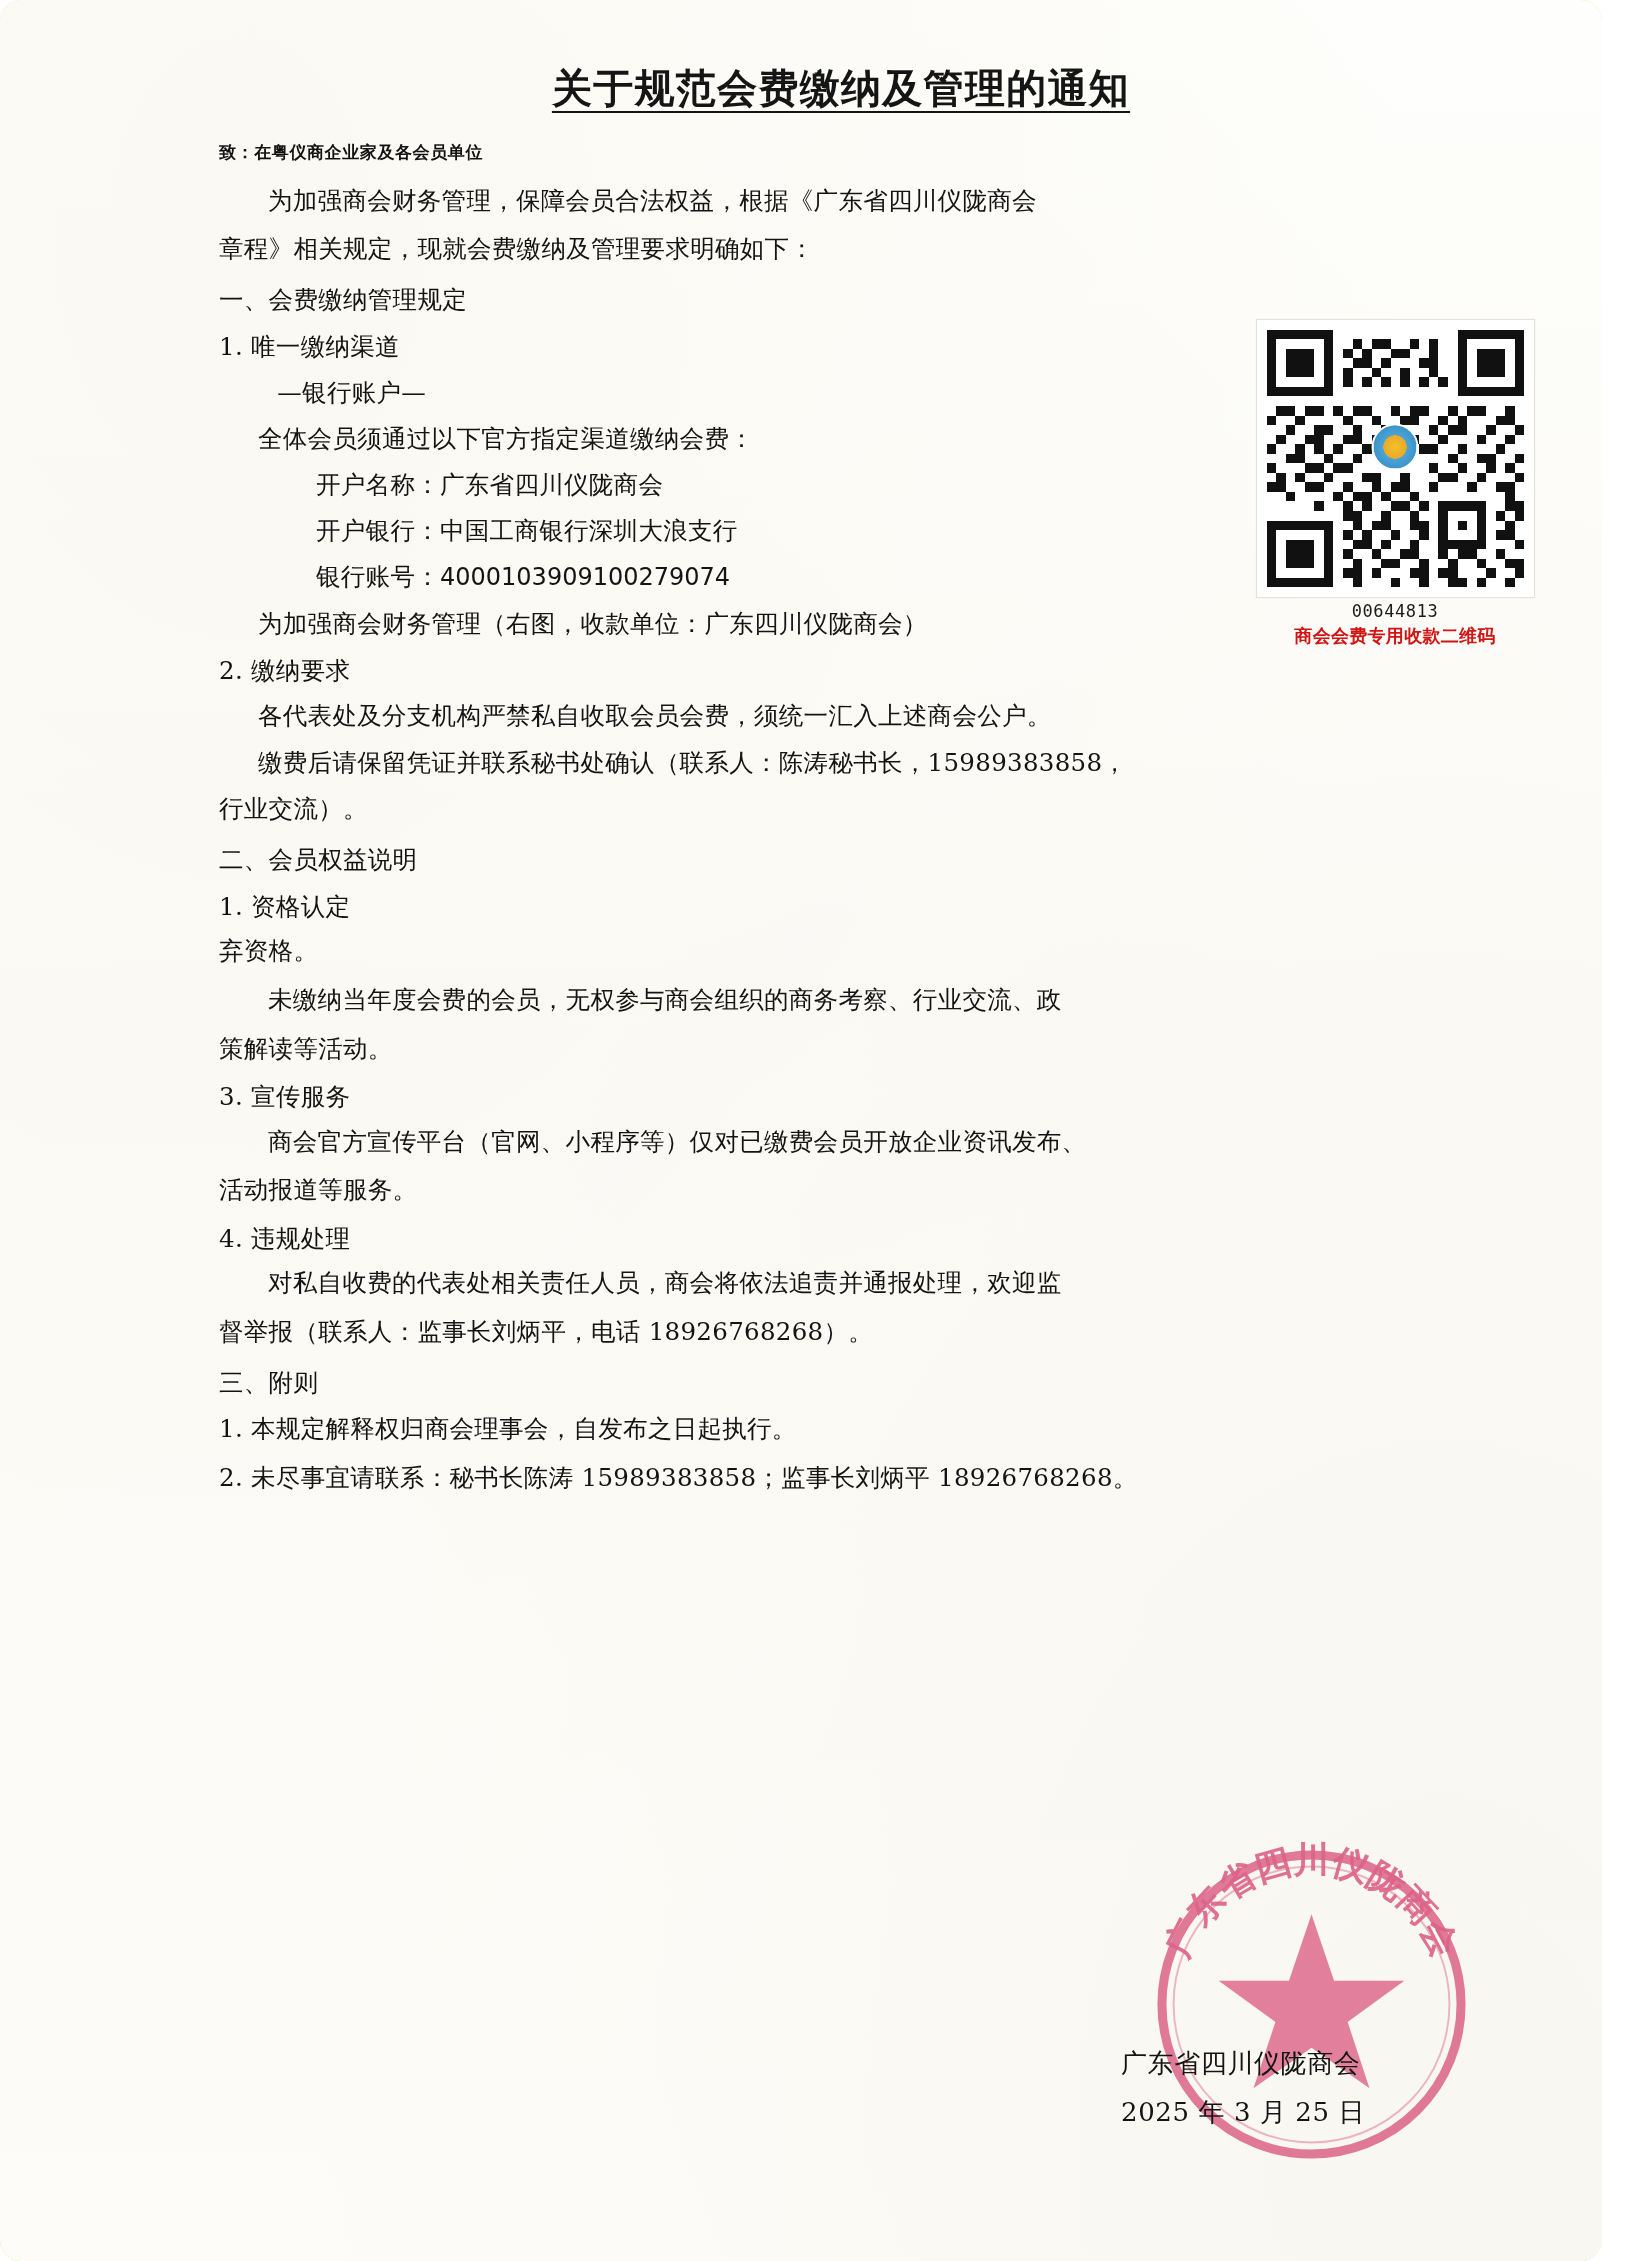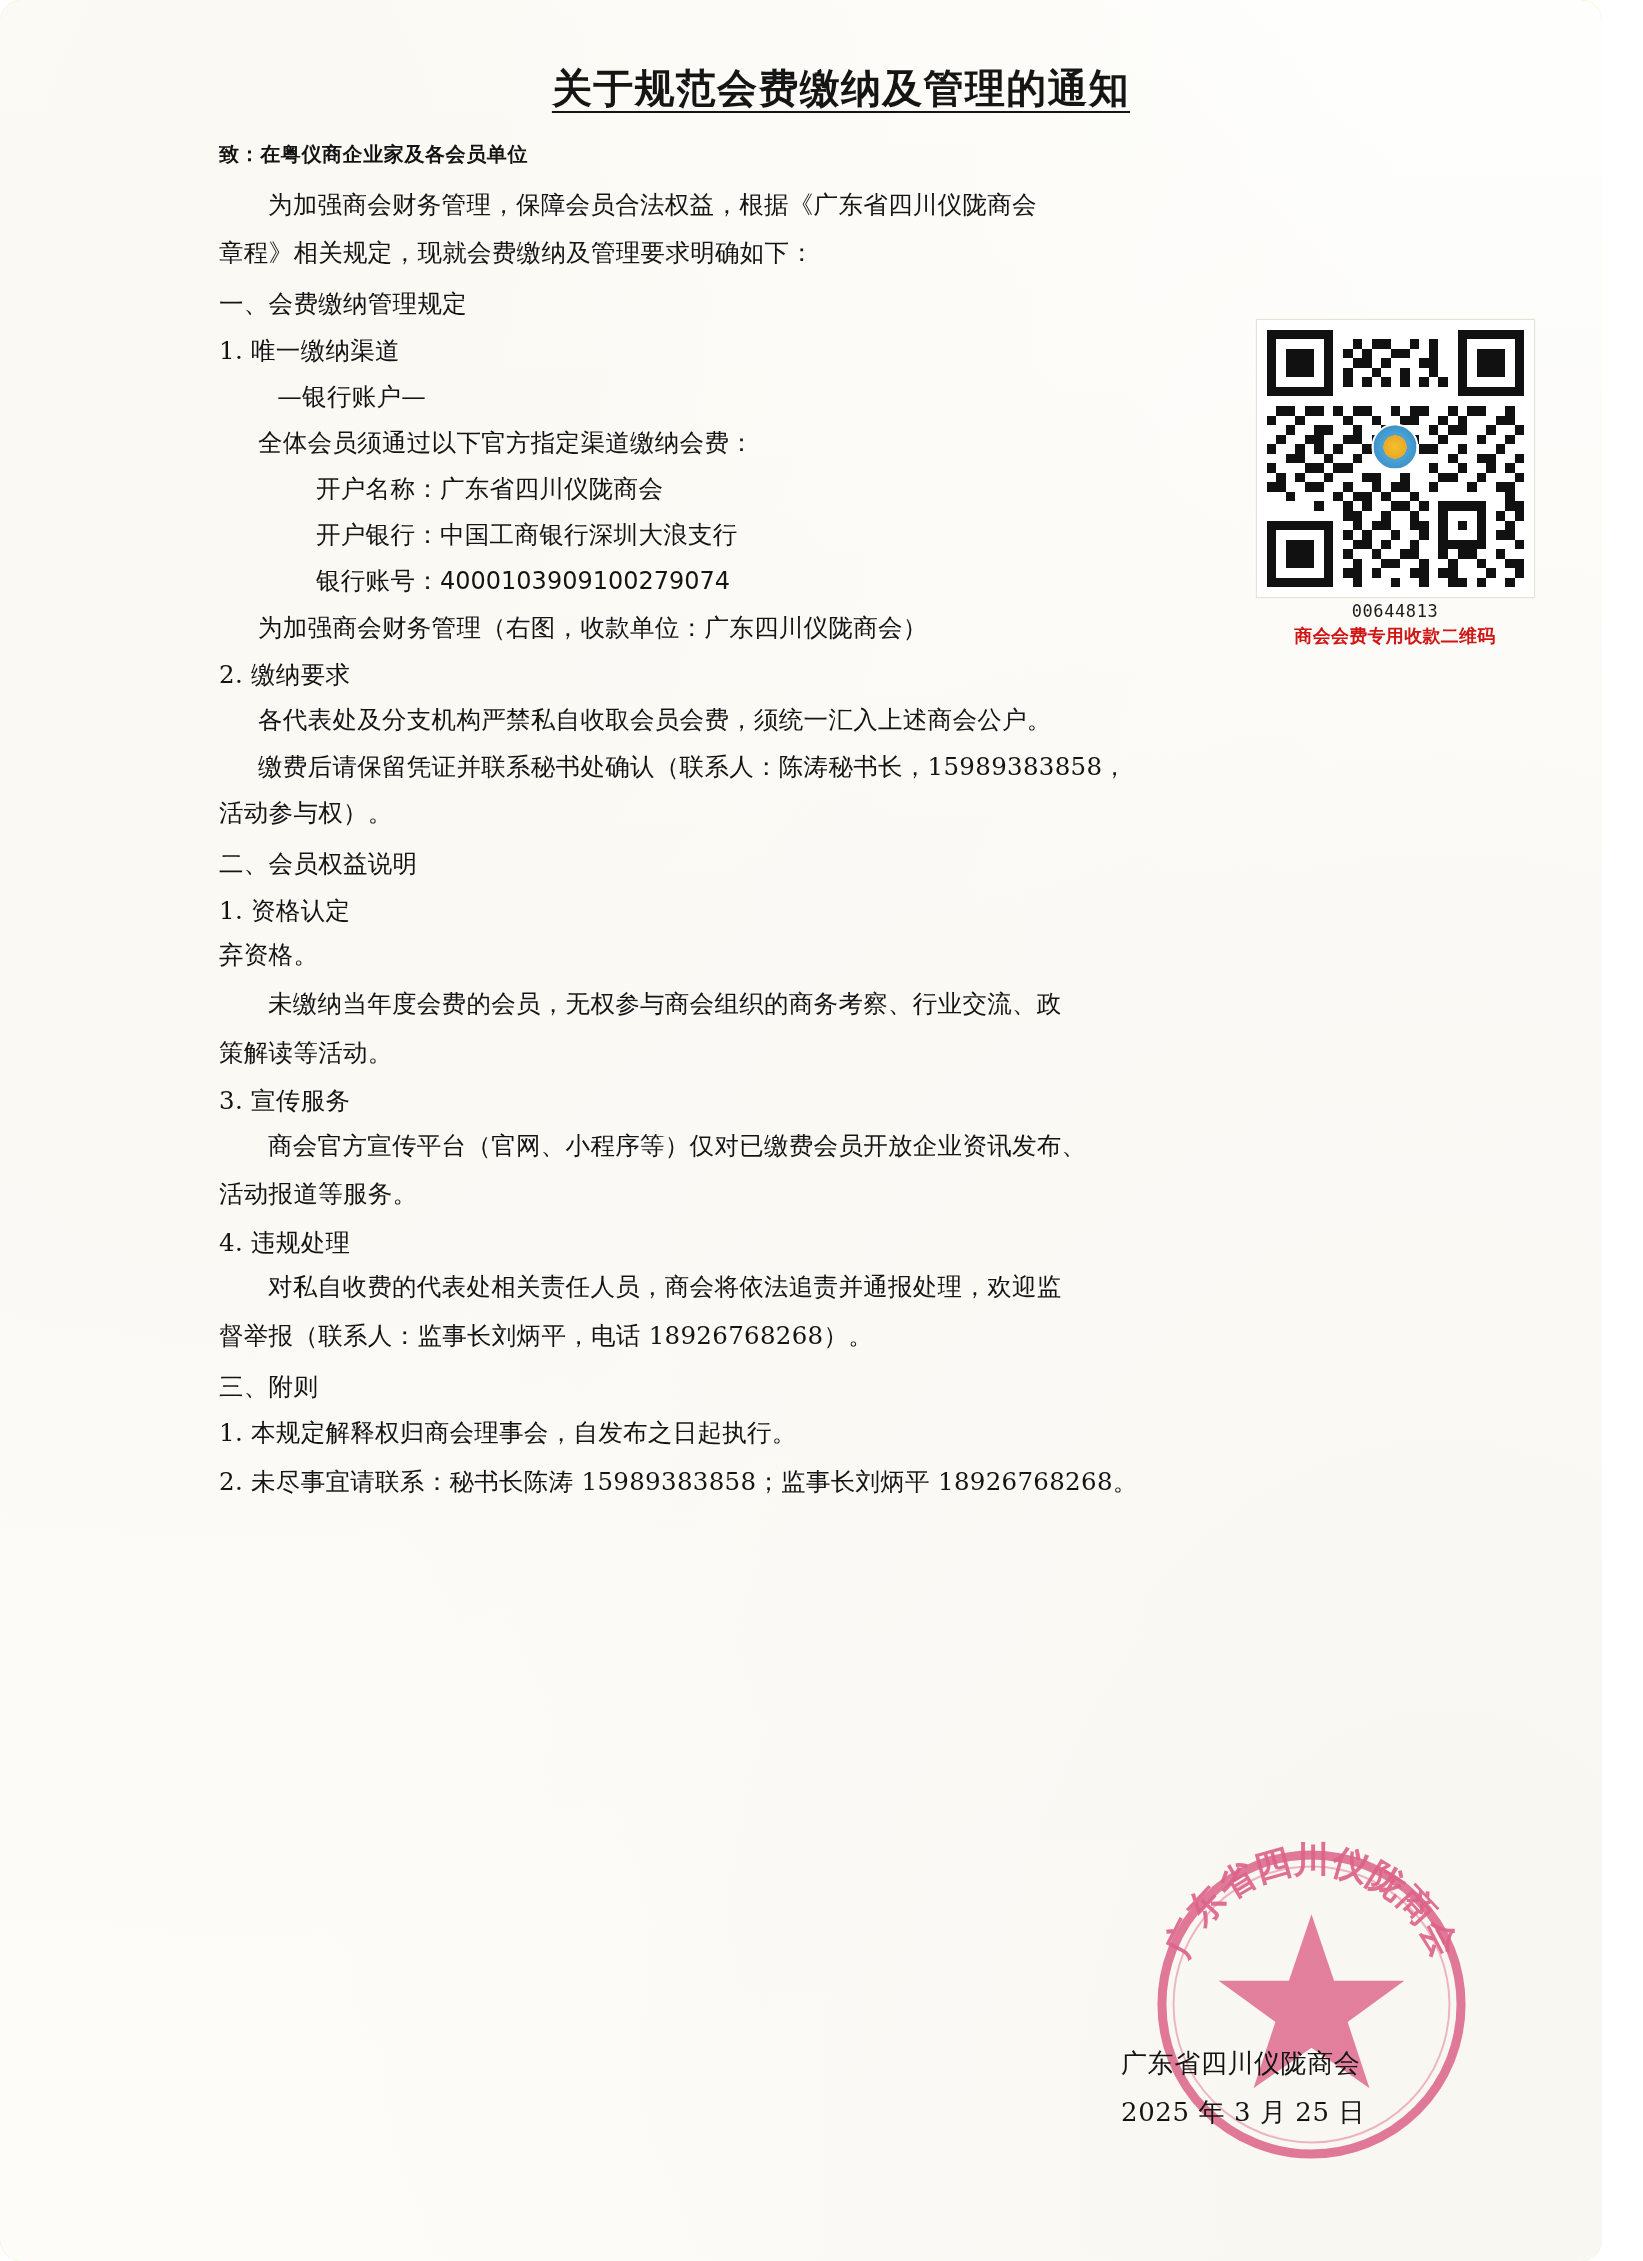--- a/index.html
+++ b/index.html
@@ -42,21 +42,21 @@
     text-align: center;
     color: #151515;
     margin: 0 0 24.5px 0;
     text-decoration: underline;
     text-underline-offset: 9px;
     text-decoration-thickness: 1.9px;
   }
   .addressee {
     font-family: Liberation Mono, monospace;
     font-weight: bold;
-    font-size: 20px;
+    font-size: 17px;
     color: #131313;
     margin: 0 0 17px 0;
     letter-spacing: 0.6px;
   }
   p.body-text {
     font-family: "DejaVu Serif", serif;
     font-size: 24.5px;
     line-height: 1.62;
     color: #141414;
     margin: 0 0 9px 0;
@@ -195,21 +195,21 @@
       <p class="body-text bank-line">开户银行：中国工商银行深圳大浪支行</p>
       <p class="body-text bank-line"><span>银行账号：</span><span class="num-mono">4000103909100279074</span></p>
       <p class="body-text">为加强商会财务管理（右图，收款单位：广东四川仪陇商会）</p>
     </div>
 
     <p class="lvl2">2. 缴纳要求</p>
     <div class="sub-block">
       <p class="body-text">各代表处及分支机构严禁私自收取会员会费，须统一汇入上述商会公户。</p>
       <p class="body-text">缴费后请保留凭证并联系秘书处确认（联系人：陈涛秘书长，15989383858，</p>
     </div>
-    <p class="body-text" style="margin-top:0">活动参与权）。</p>
+    <p class="body-text" style="margin-top:0">行业交流）。</p>
 
     <p class="lvl1">二、会员权益说明</p>
 
     <p class="lvl2">1. 资格认定</p>
     <p class="body-text">弃资格。</p>
 
     <p class="body-text indent-2">未缴纳当年度会费的会员，无权参与商会组织的商务考察、行业交流、政</p>
     <p class="body-text">策解读等活动。</p>
 
     <p class="lvl2">3. 宣传服务</p>

